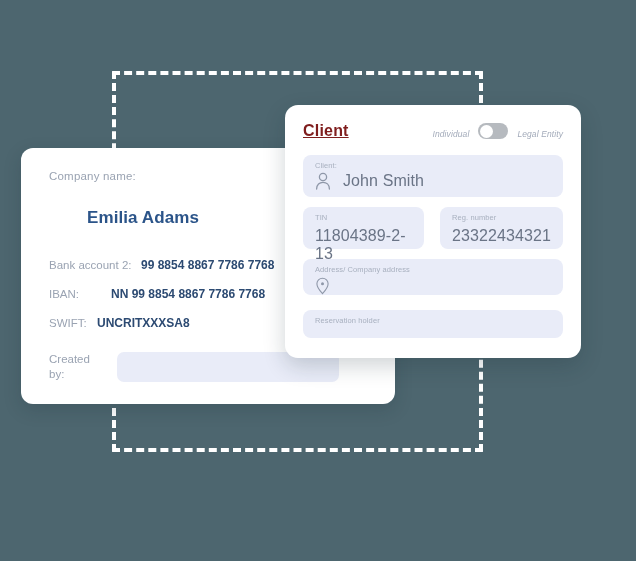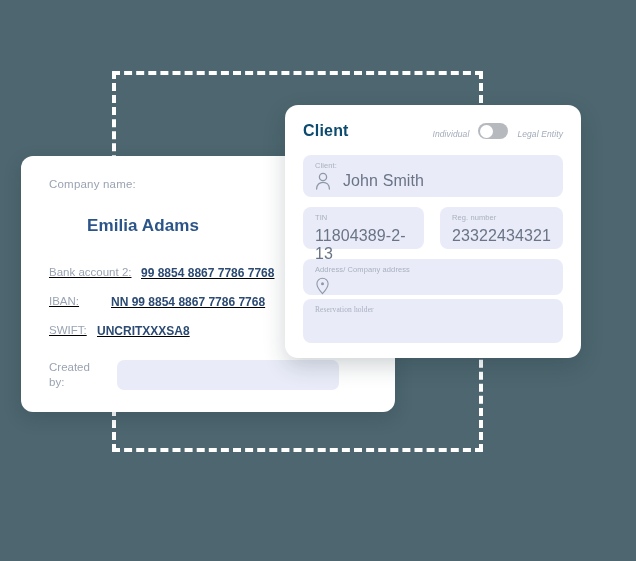--- a/index.html
+++ b/index.html
@@ -28,21 +28,21 @@
     height: 381px;
     border: 4px dashed #ffffff;
     box-sizing: border-box;
     border-radius: 1px;
   }
 
   
   .company-card {
     position: absolute;
     left: 21px;
-    top: 156px;
+    top: 148px;
     width: 374px;
     height: 256px;
     background: #ffffff;
     border-radius: 12px;
     box-shadow: 0 6px 18px rgba(20, 40, 50, 0.18);
     box-sizing: border-box;
     padding: 22px 28px;
     z-index: 2;
   }
   .company-label {
@@ -57,23 +57,22 @@
     font-weight: bold;
     color: #2b5489;
     letter-spacing: 0.1px;
   }
 
   .kv-rows {
     margin-top: 30px;
   }
   .kv-row {
     display: flex;
-    align-items: flex-start;
+    align-items: center;
     margin-bottom: 15px;
-    text-decoration: underline;
   }
   .kv-key {
     font-size: 11.5px;
     color: #9aa3b2;
     white-space: nowrap;
   }
   .kv-val {
     font-size: 12px;
     font-weight: bold;
     color: #2c4a72;
@@ -121,22 +120,23 @@
     z-index: 3;
   }
   .client-head {
     display: flex;
     align-items: center;
     height: 24px;
   }
   .client-title {
     font-size: 16px;
     font-weight: bold;
-    color: #0c4a6e;
+    color: #7f1d1d;
     letter-spacing: 0.2px;
+    text-decoration: underline;
   }
   .client-toggle-wrap {
     margin-left: auto;
     display: flex;
     align-items: flex-end;
     font-style: italic;
   }
   .toggle-label {
     font-size: 8.5px;
     color: #a3abba;
@@ -203,23 +203,22 @@
   .field-tin .field-value,
   .field-reg .field-value {
     margin-top: 4px;
   }
 
   .field-address {
     margin-top: 10px;
     height: 36px;
   }
   .field-reservation {
-    margin-top: 4px;
-    height: 44px;
-    font-family: Liberation Serif, serif;
+    margin-top: 15px;
+    height: 28px;
   }
 
   .icon-person { width: 16px; height: 18px; display: block; }
   .icon-pin { width: 15px; height: 18px; display: block; margin-top: 2px; }
 </style>
 </head>
 <body>
 
 <div id="stage">
 

